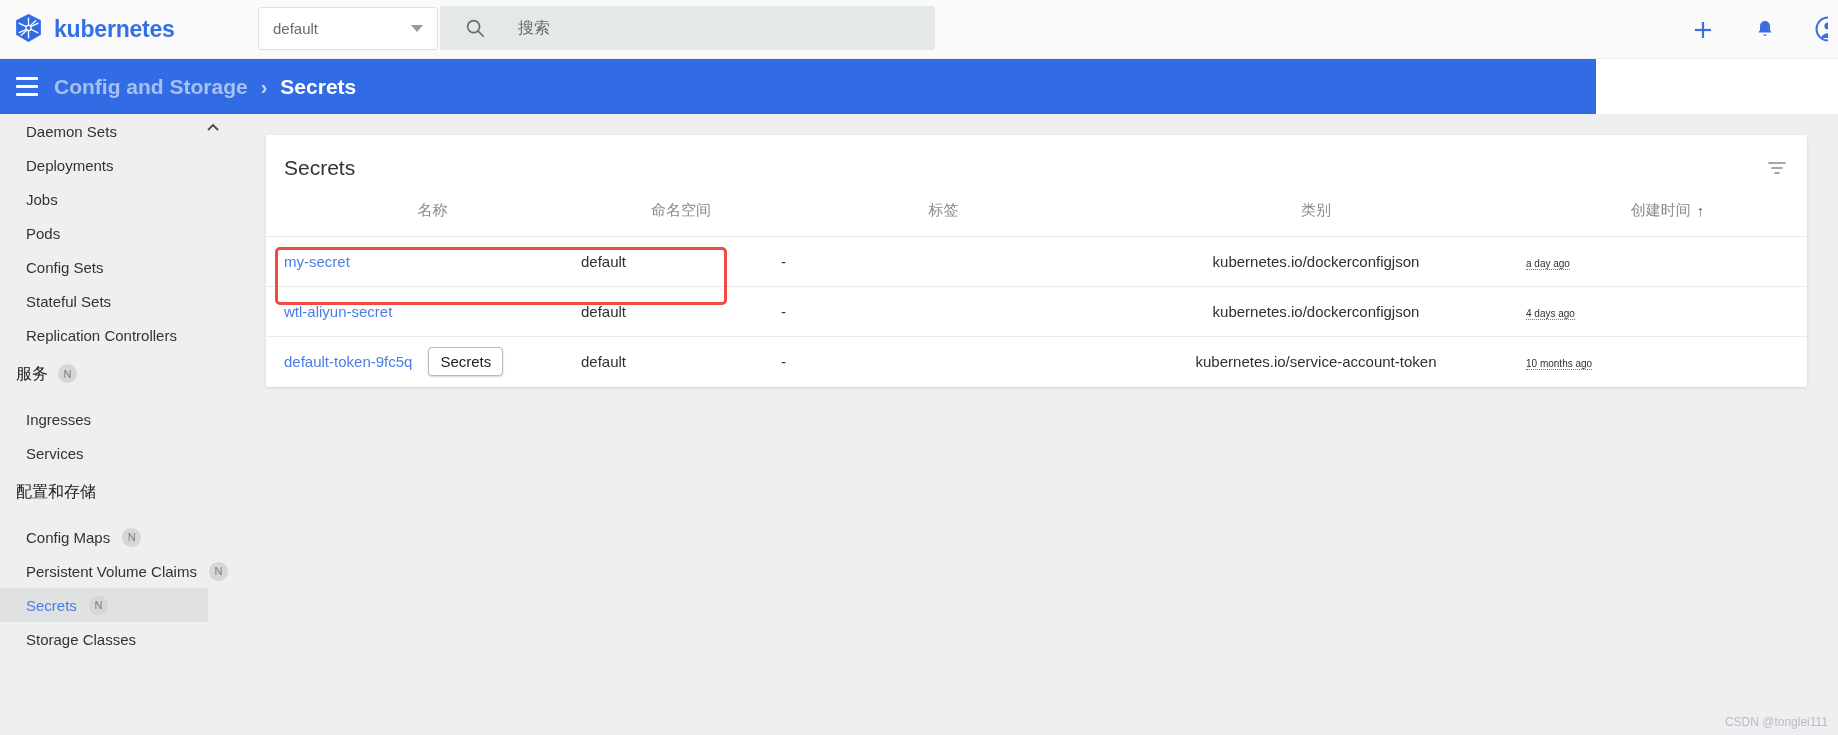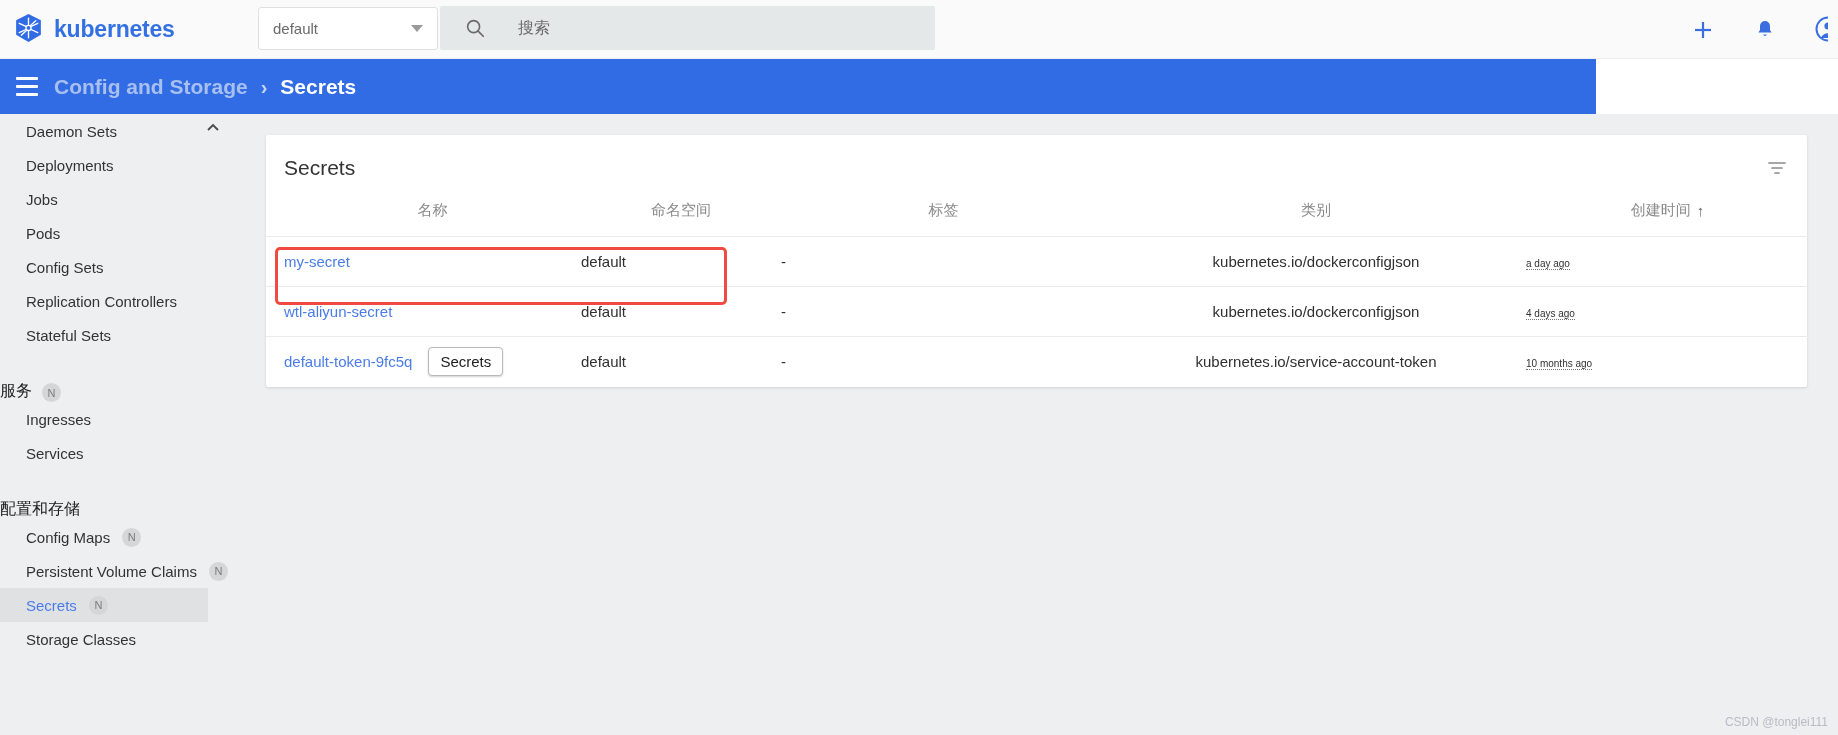--- a/index.html
+++ b/index.html
@@ -163,22 +163,22 @@
     white-space: nowrap;
   }
   .nav-item.selected {
     background: #e0e1e3;
     width: 208px;
   }
   .nav-item.selected .label { color: #4a7ce8; }
   .nav-group {
     height: 38px;
     display: flex;
-    align-items: flex-end;
-    padding-left: 0;
+    align-items: flex-start;
+    padding-left: 16px;
     gap: 10px;
     margin-top: 12px;
   }
   .nav-group .label {
     font-size: 16px;
     color: #222222;
     white-space: nowrap;
   }
   .badge-n {
     width: 19px; height: 19px;
@@ -408,24 +408,24 @@
       <div class="nav-item">
         <span class="label">Jobs</span>
       </div>
       <div class="nav-item">
         <span class="label">Pods</span>
       </div>
       <div class="nav-item">
         <span class="label">Config Sets</span>
       </div>
       <div class="nav-item">
+        <span class="label">Stateful Sets</span>
+      </div>
+      <div class="nav-item">
         <span class="label">Replication Controllers</span>
-      </div>
-      <div class="nav-item">
-        <span class="label">Stateful Sets</span>
       </div>
       <div class="nav-group">
         <span class="label">服务</span>
         <span class="badge-n">N</span>
       </div>
       <div class="nav-item">
         <span class="label">Ingresses</span>
       </div>
       <div class="nav-item">
         <span class="label">Services</span>

